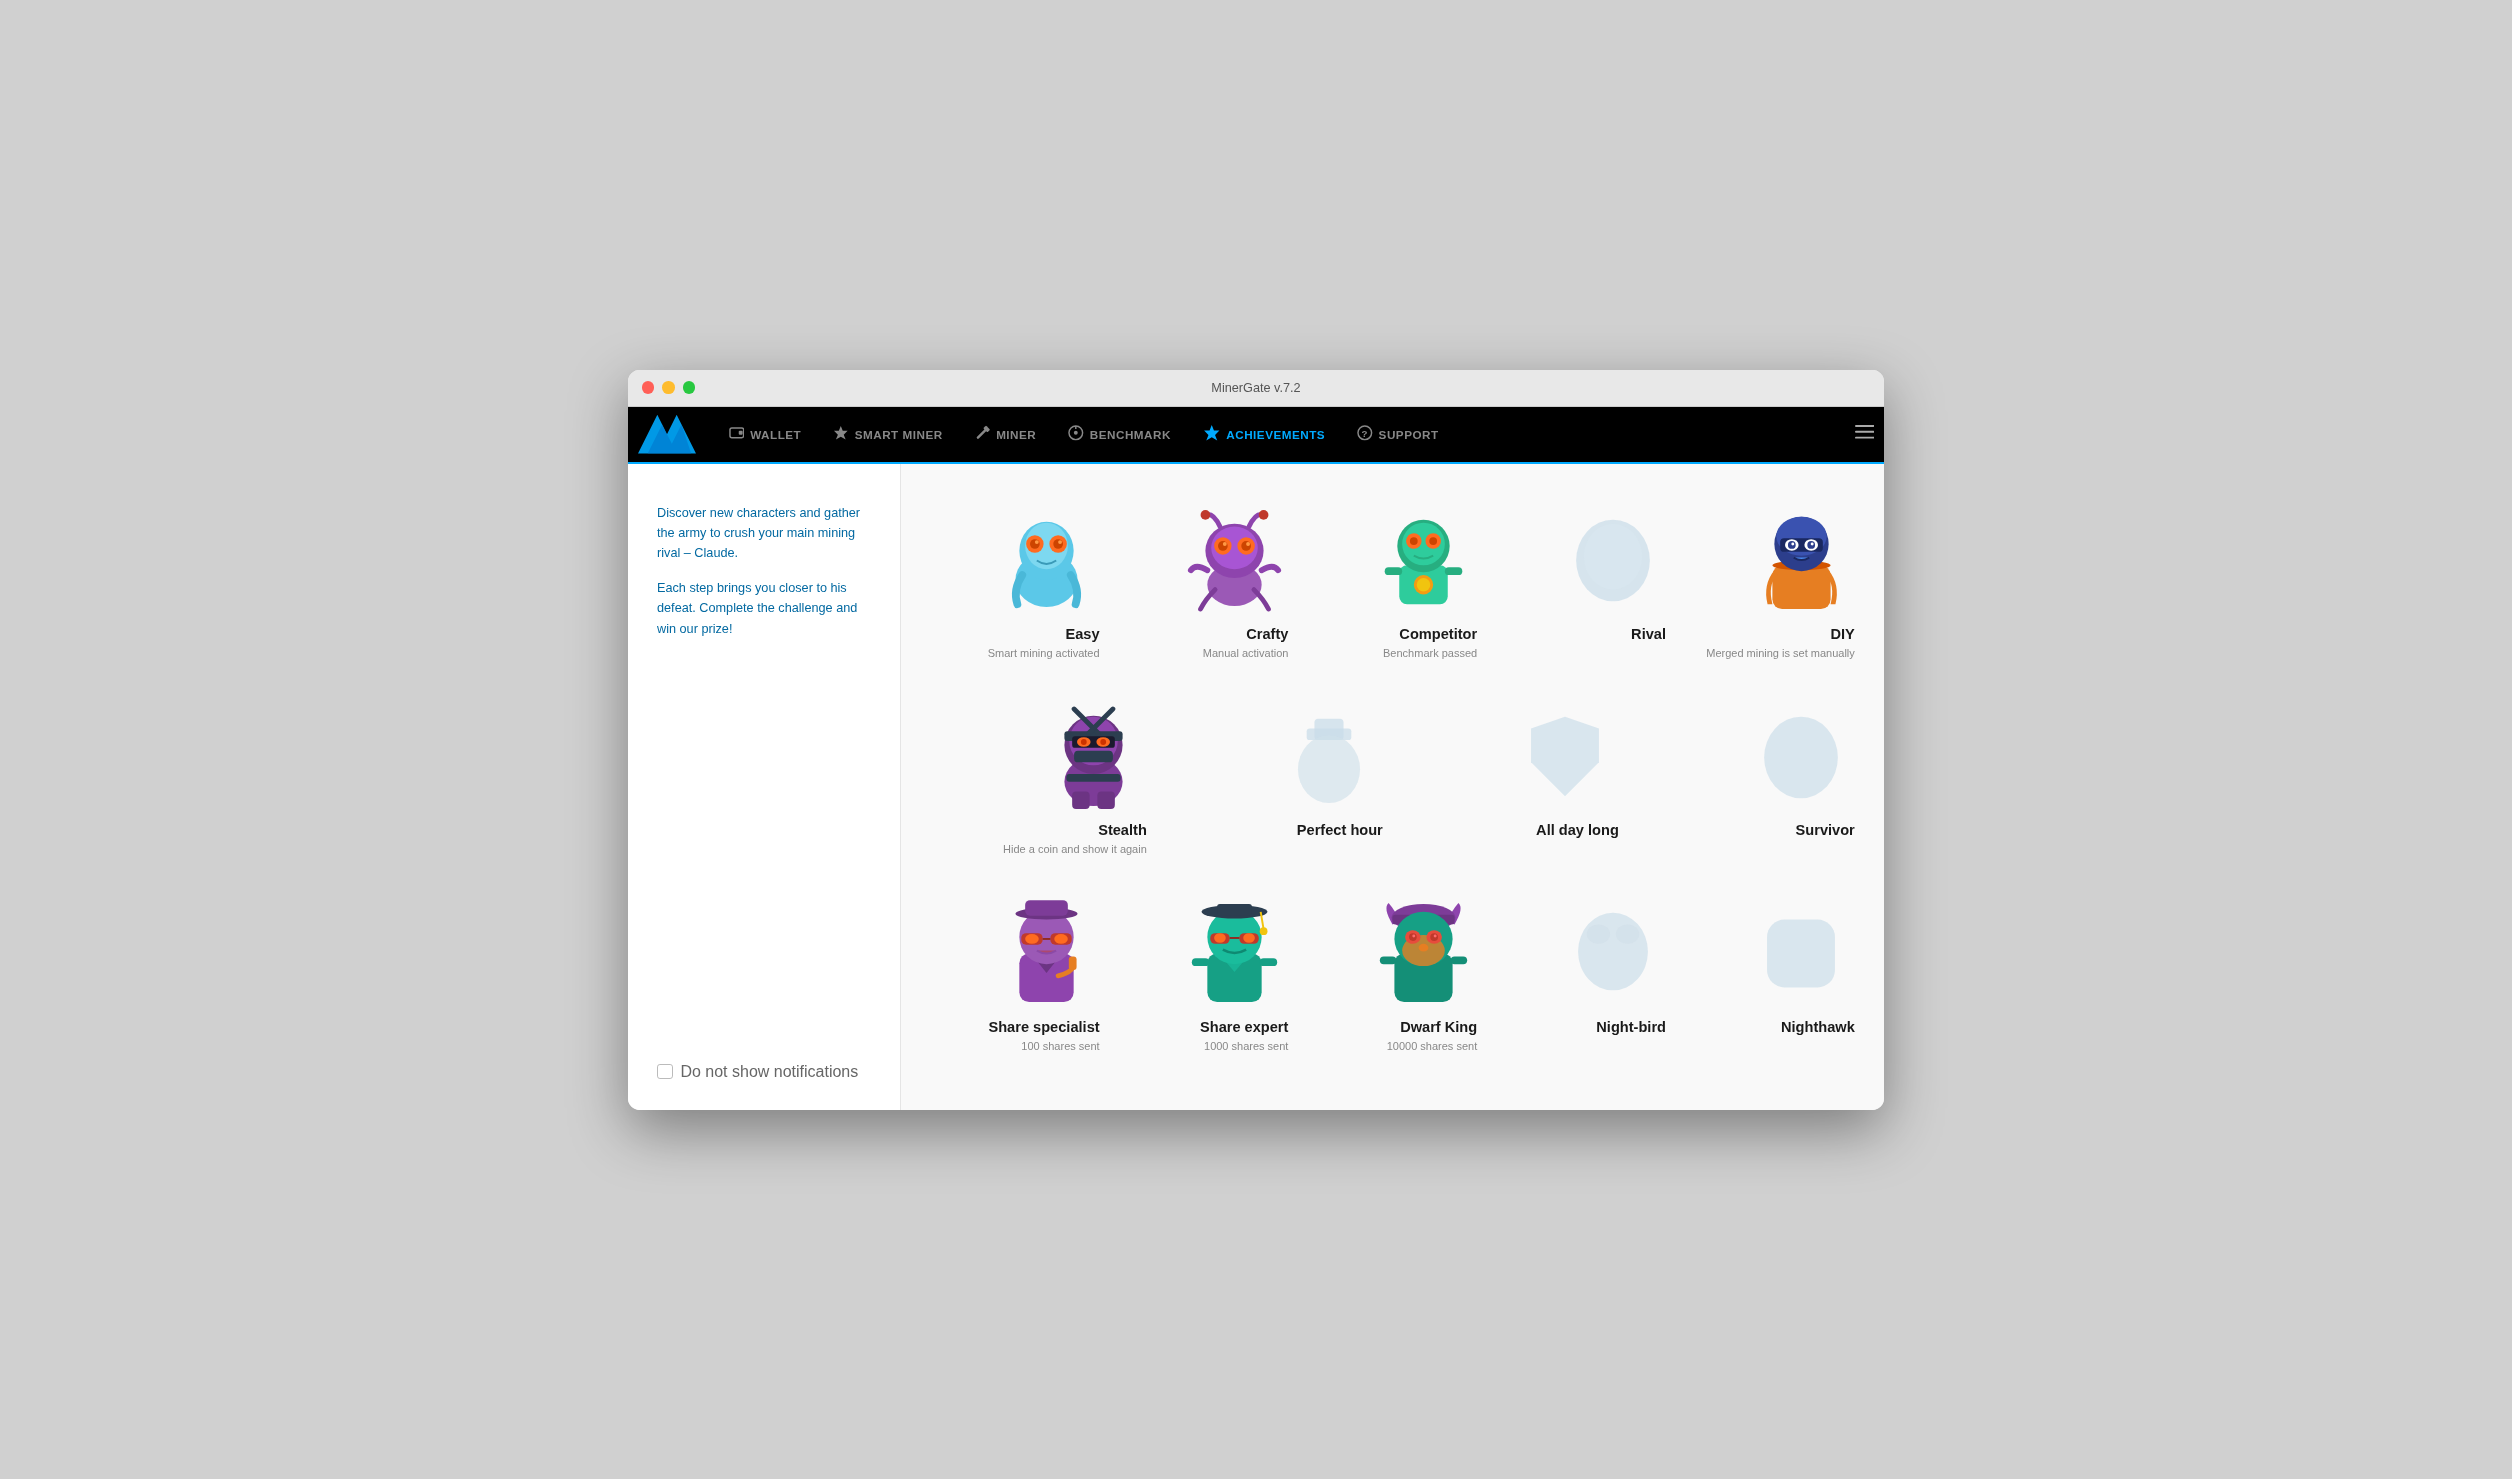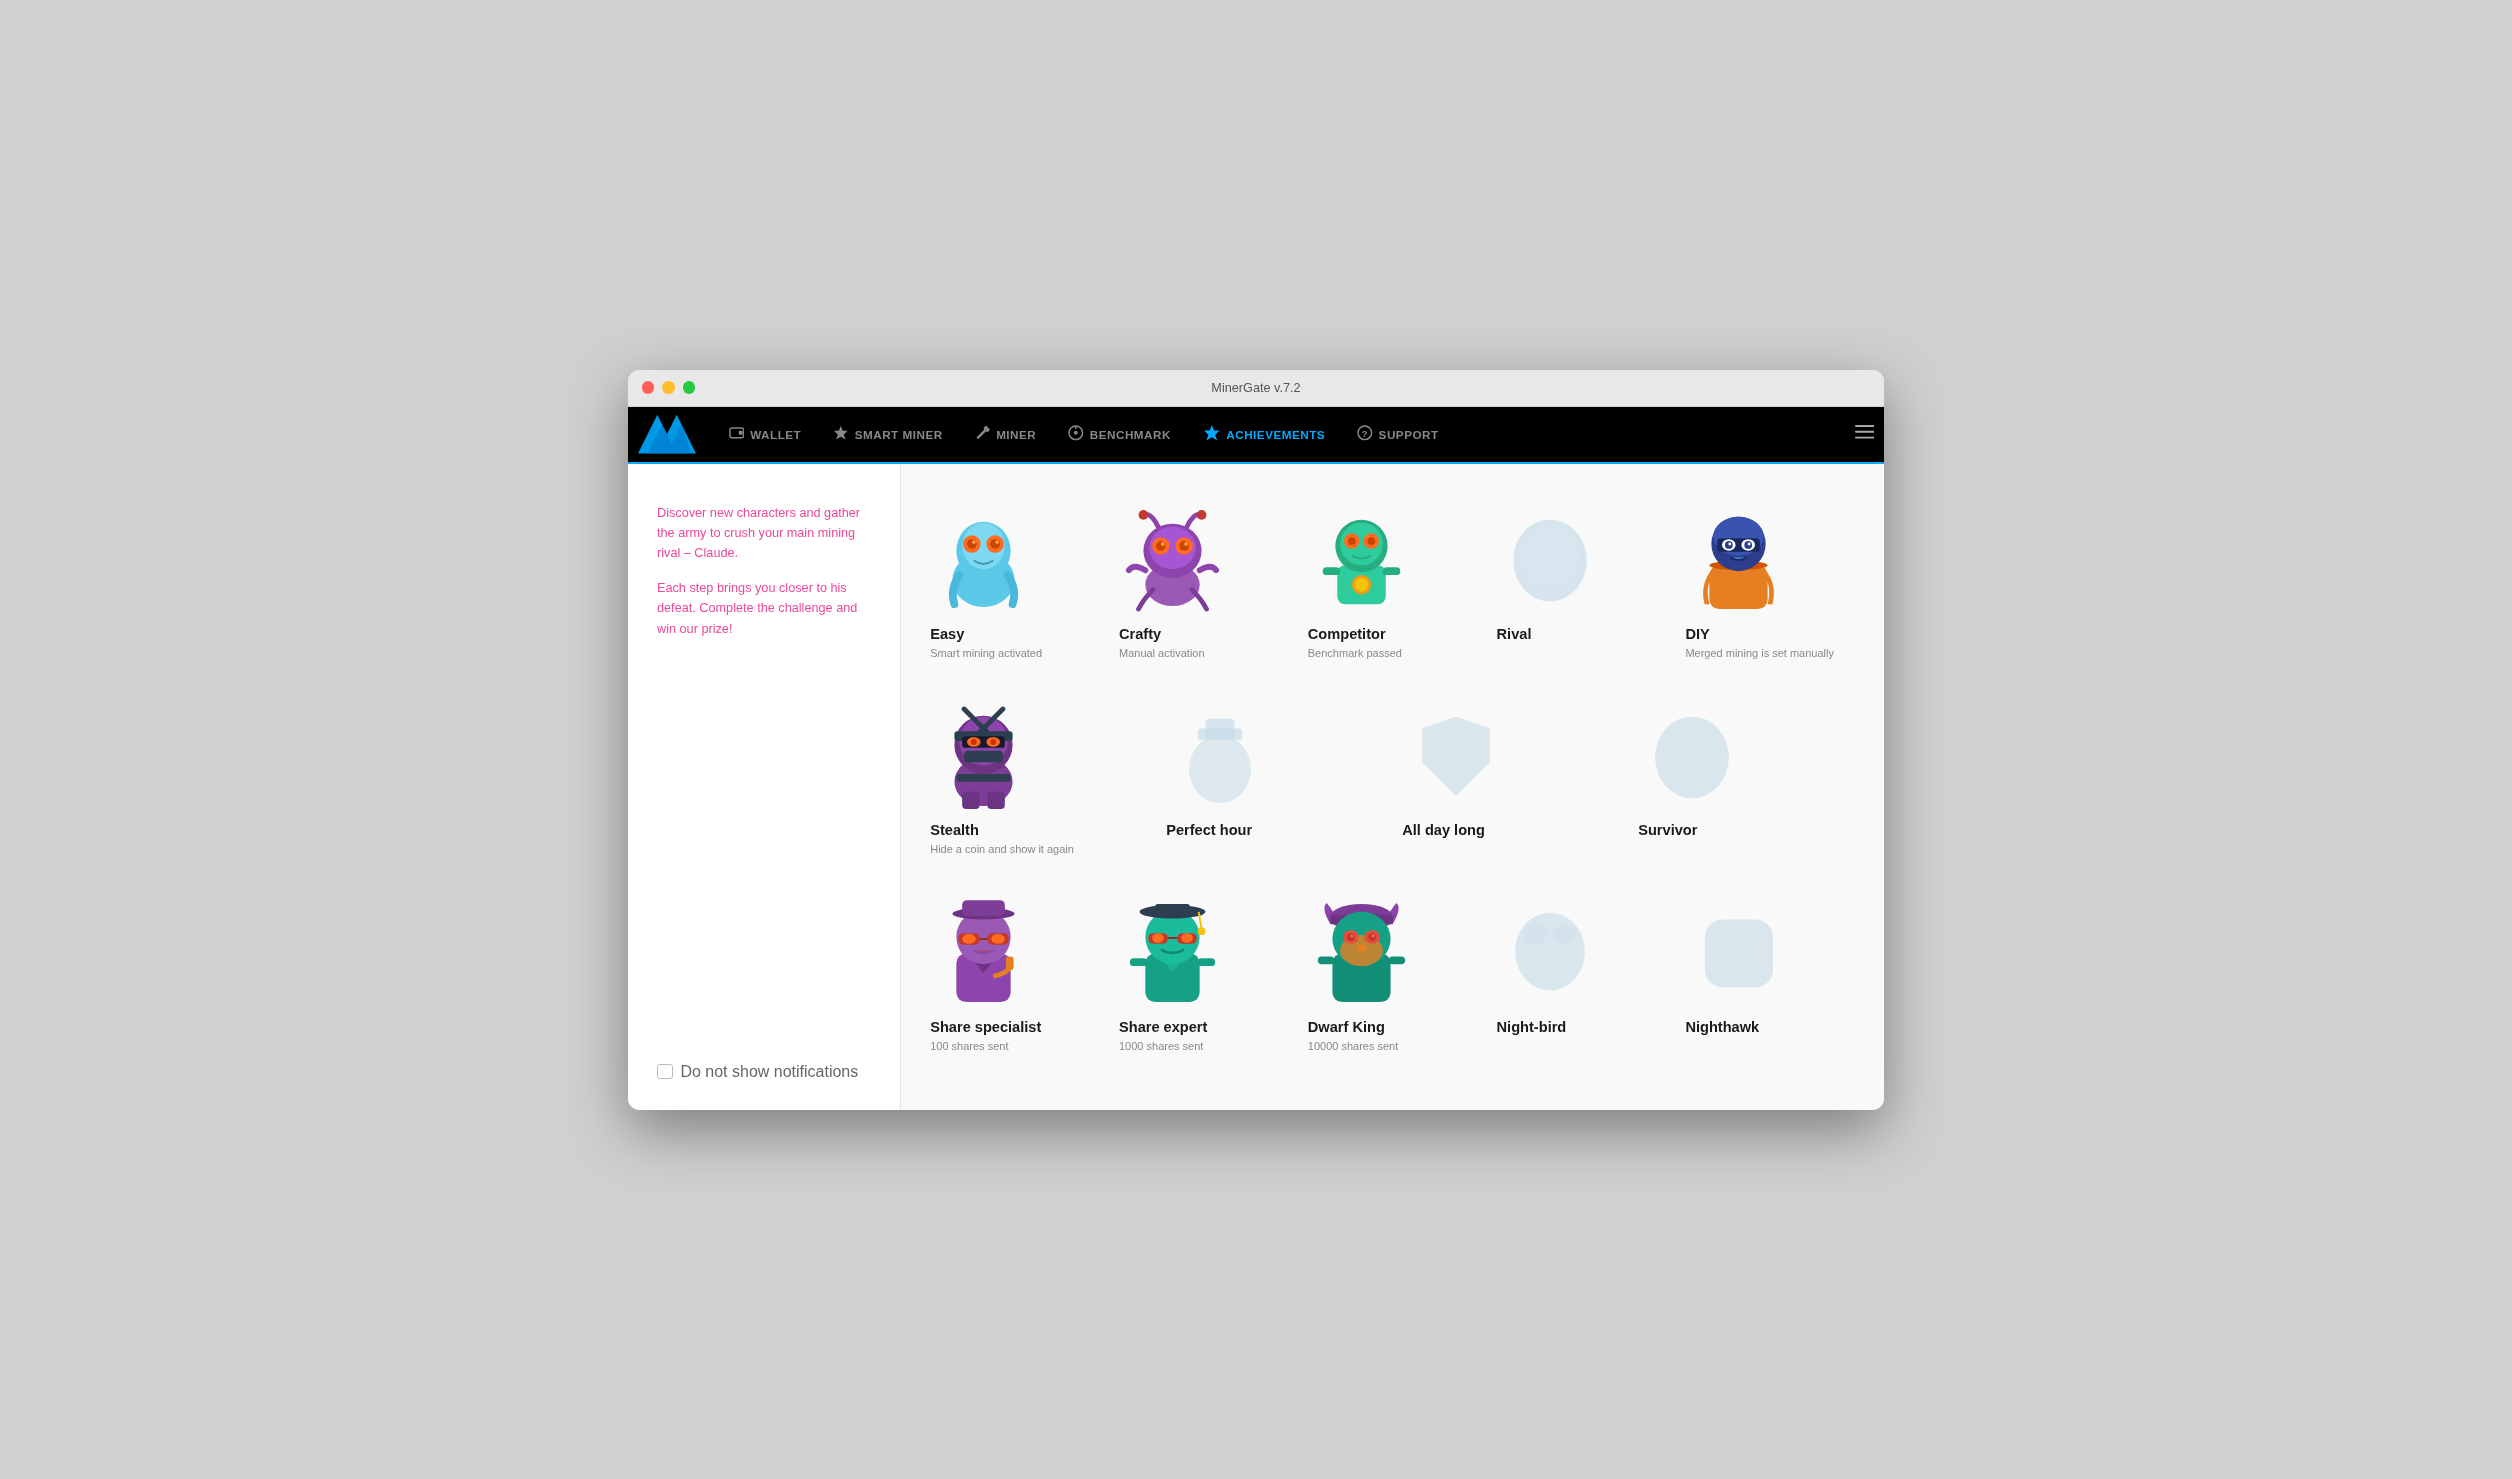--- a/index.html
+++ b/index.html
@@ -107,21 +107,21 @@
     }
     .sidebar-title {
       font-size: 27px;
       font-weight: 800;
       color: #1a1a1a;
       line-height: 1.2;
       margin-bottom: 29px;
     }
     .sidebar-desc {
       font-size: 12.7px;
-      color: #ec4899;
+      color: #0369a1;
       line-height: 1.6;
       margin-bottom: 14.6px;
     }
     .sidebar-footer {
       margin-top: auto;
       display: flex;
       align-items: center;
       gap: 7.8px;
     }
     .checkbox {
@@ -144,21 +144,21 @@
     }
     .grid-row {
       display: flex;
       gap: 0;
       margin-bottom: 9.7px;
     }
     .achievement-item {
       flex: 1;
       display: flex;
       flex-direction: column;
-      align-items: flex-start;
+      align-items: flex-end;
       padding: 14.6px 9.7px 19.5px;
       text-align: center;
     }
     .achievement-avatar {
       width: 107px;
       height: 107px;
       margin-bottom: 11.7px;
       display: flex;
       align-items: center;
       justify-content: center;

